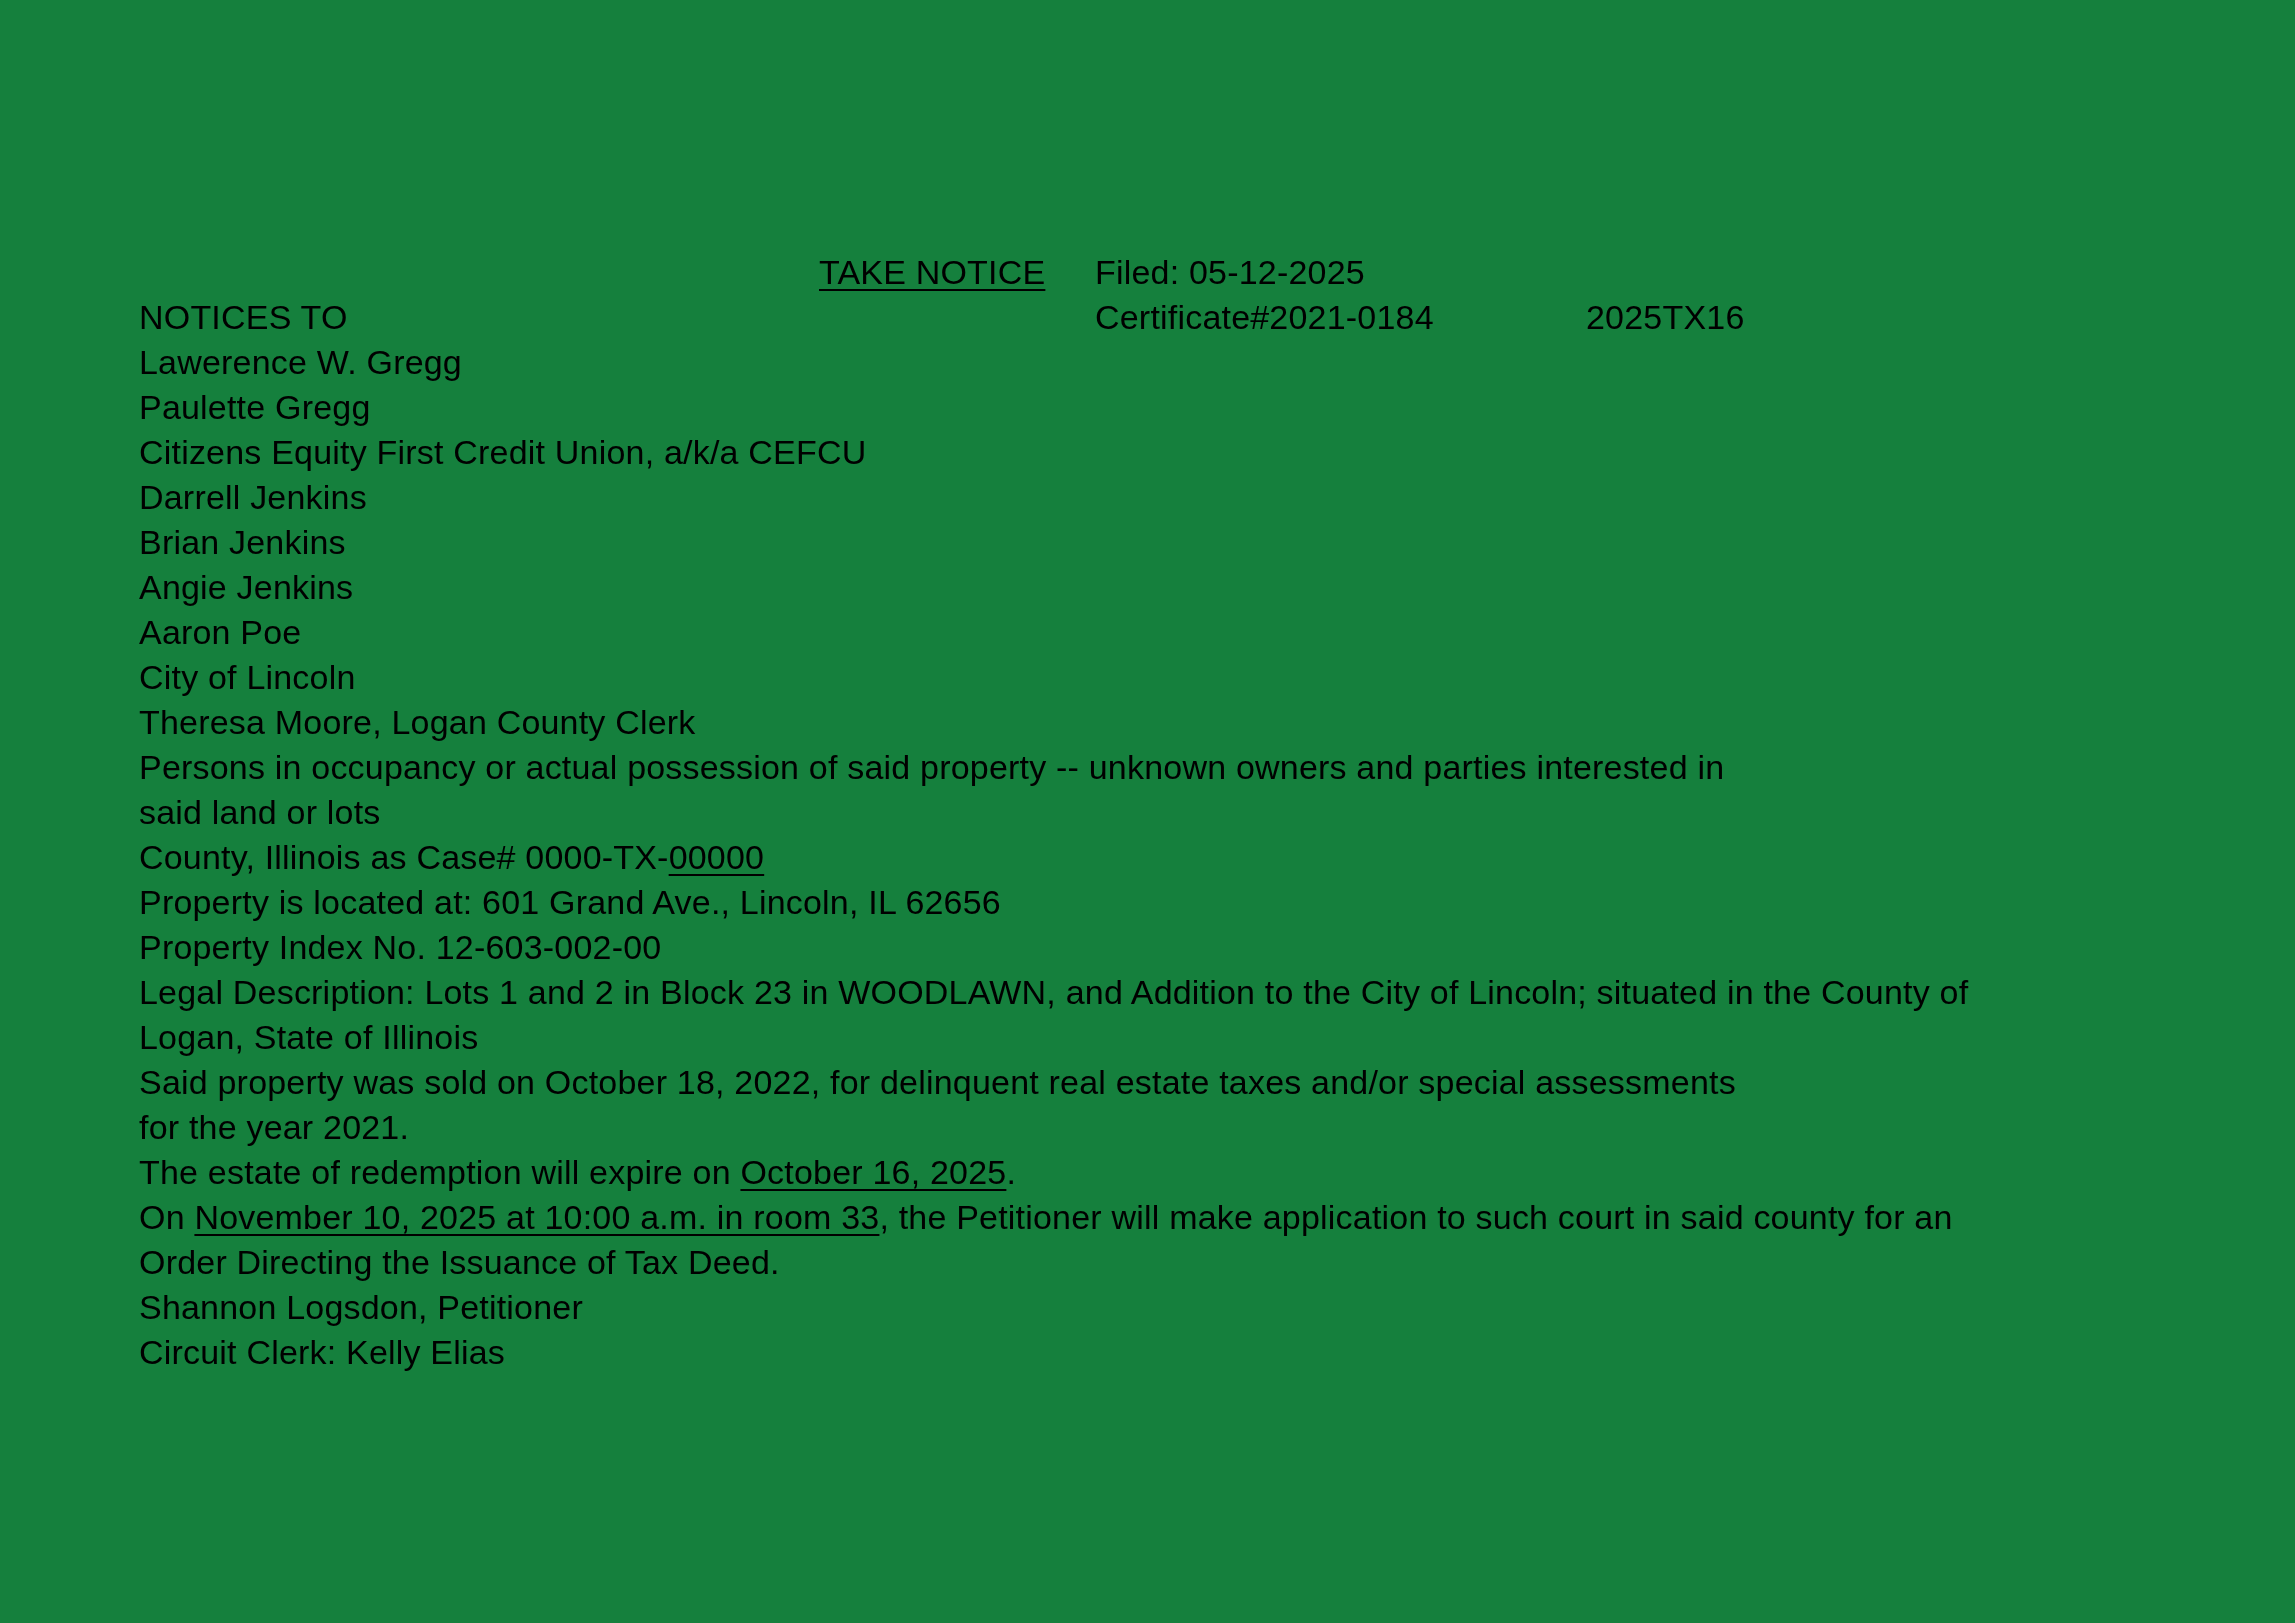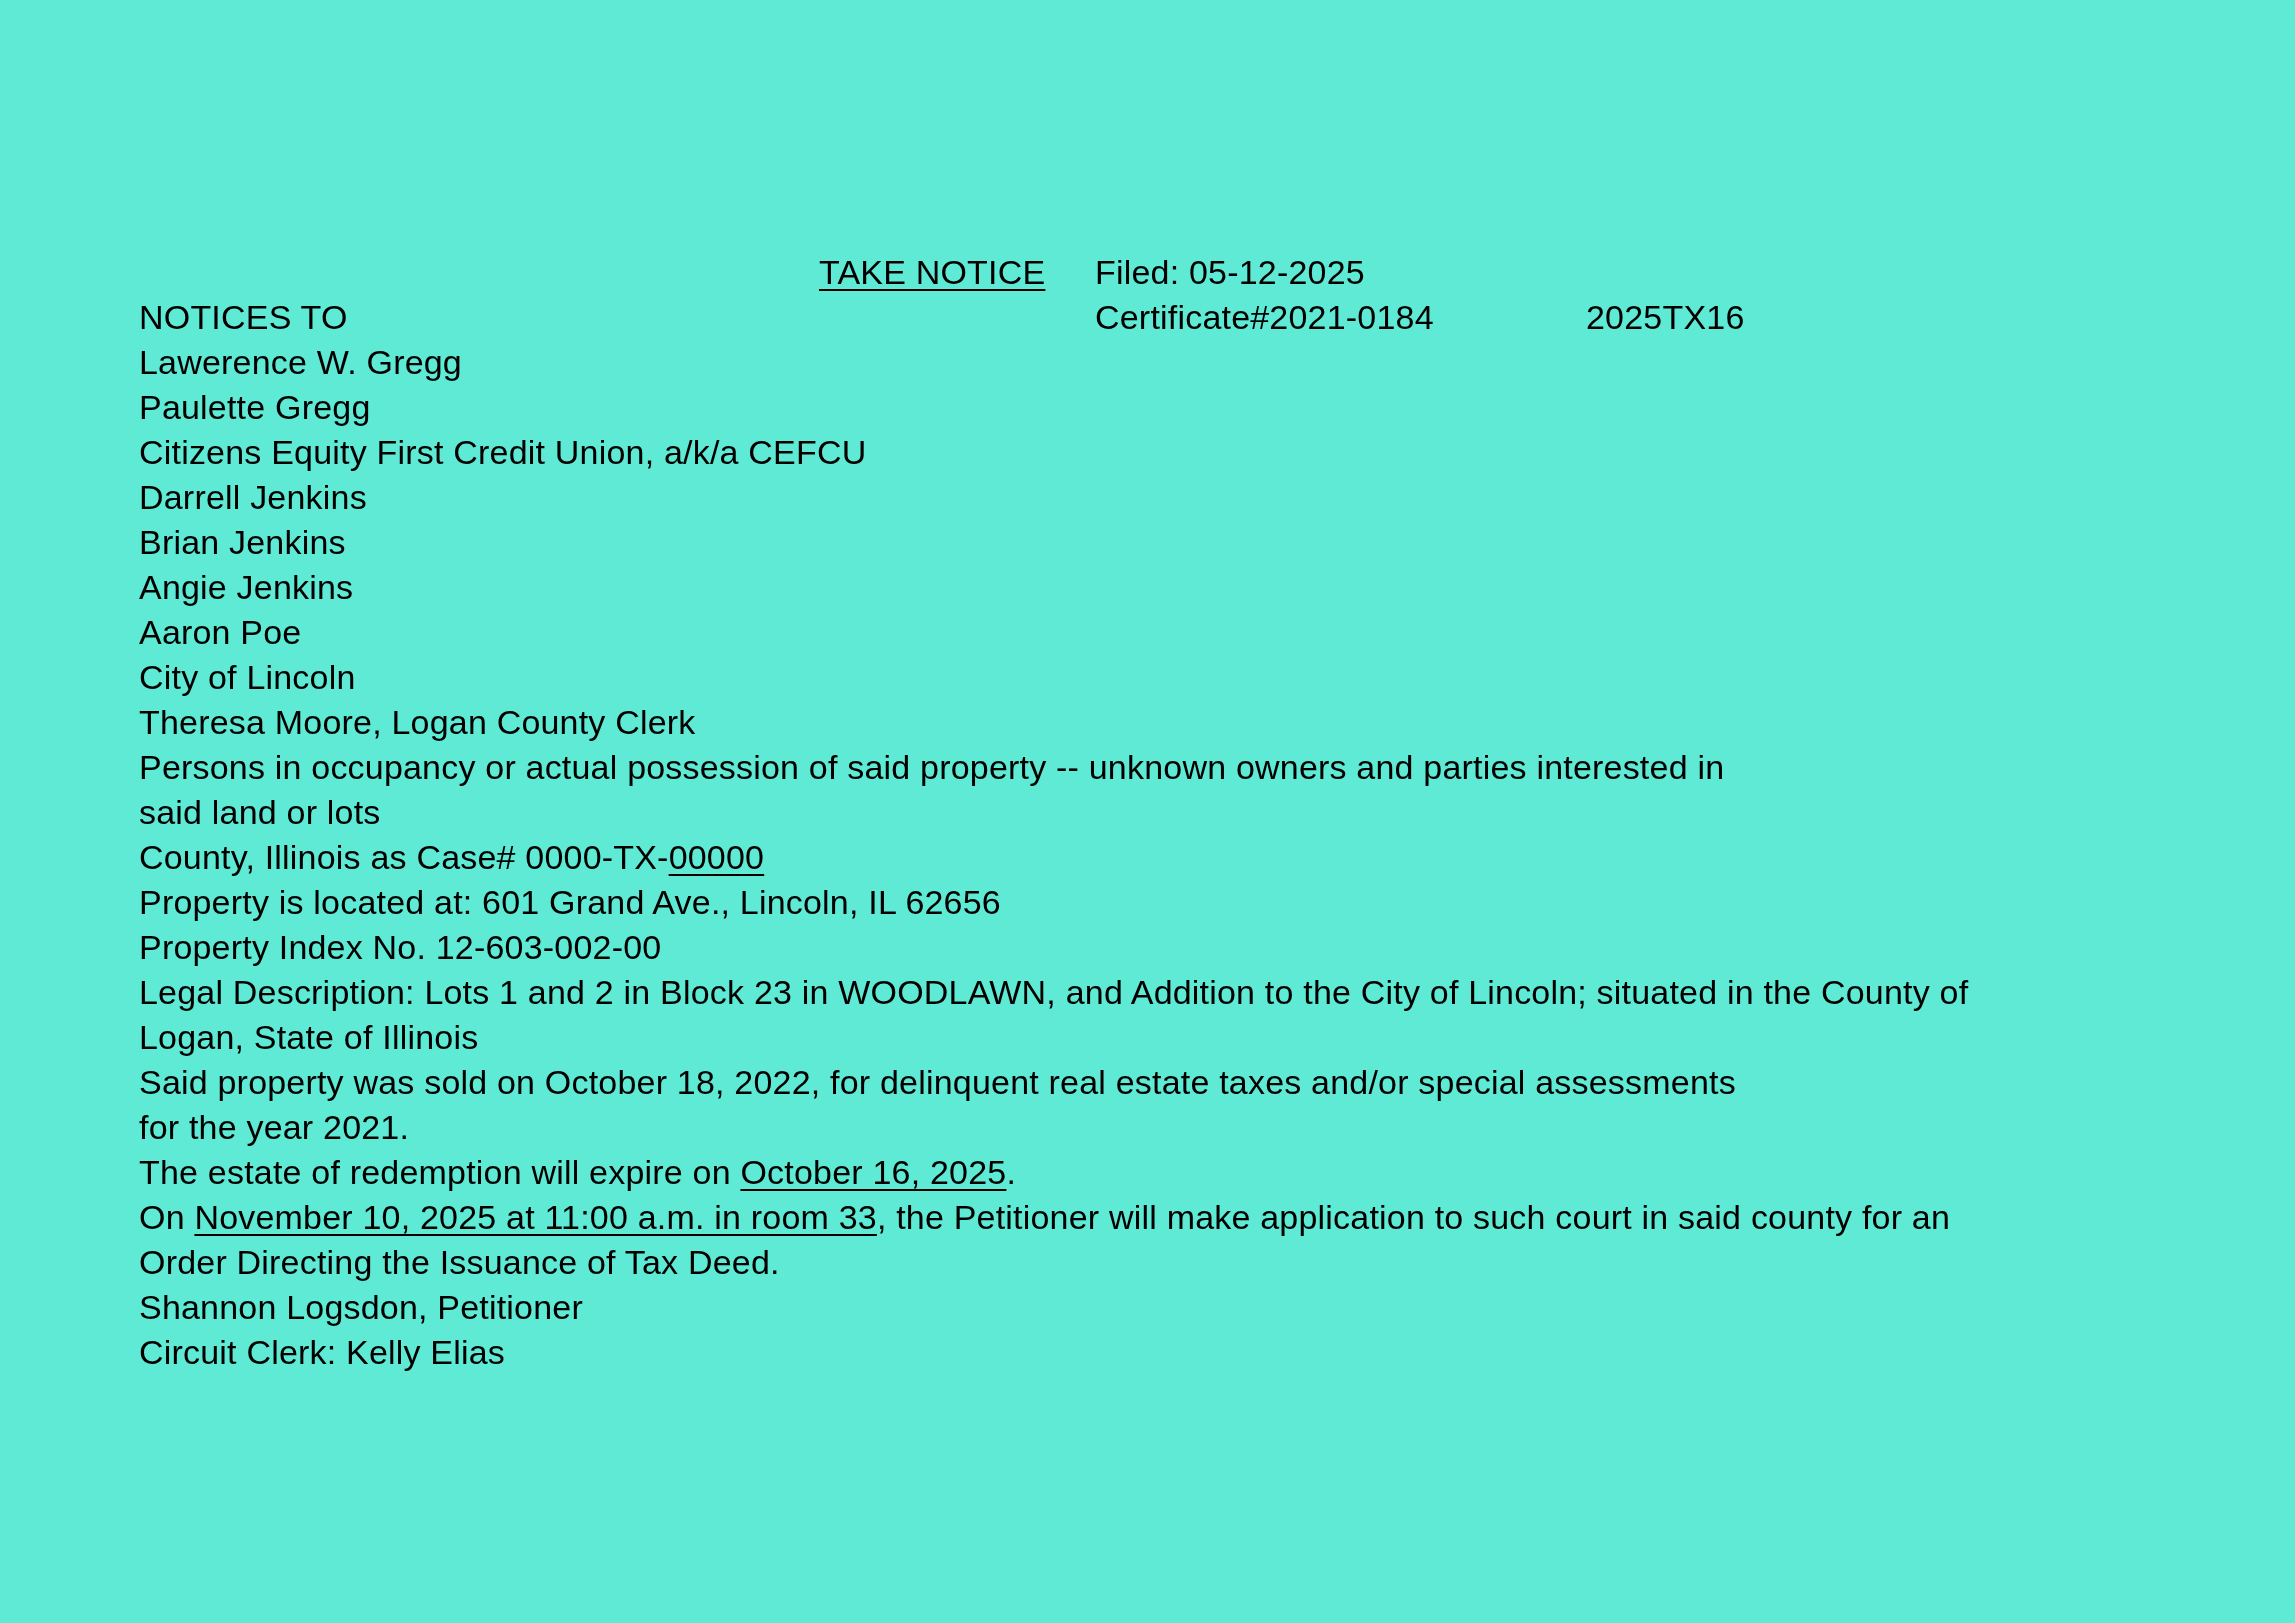--- a/index.html
+++ b/index.html
@@ -10,21 +10,21 @@
     width: 2295px;
     height: 1624px;
     background: #ffffff;
     color: #000000;
     font-family: "Liberation Sans", sans-serif;
   }
   .page {
     position: relative;
     width: 2295px;
     height: 1624px;
-    background: #5eead4;
+    background: #15803d;
     overflow: hidden;
   }
   .doc {
     position: absolute;
     top: 250px;
     left: 139px;
     width: 2106px;
     font-size: 34px;
     line-height: 45px;
     letter-spacing: 0.2px;
@@ -81,21 +81,21 @@
 
     <div class="line">Property is located at: 601 Grand Ave., Lincoln, IL 62656</div>
     <div class="line">Property Index No. 12-603-002-00</div>
     <div class="line">Legal Description: Lots 1 and 2 in Block 23 in WOODLAWN, and Addition to the City of Lincoln; situated in the County of</div>
     <div class="line">Logan, State of Illinois</div>
     <div class="line">Said property was sold on October 18, 2022, for delinquent real estate taxes and/or special assessments</div>
     <div class="line">for the year 2021.</div>
 
     <div class="line"><span>The estate of redemption will expire on </span><span class="u">October 16, 2025</span><span>.</span></div>
 
-    <div class="line"><span>On </span><span class="u">November 10, 2025 at 11:00 a.m. in room 33</span><span>, the Petitioner will make application to such court in said county for an</span></div>
+    <div class="line"><span>On </span><span class="u">November 10, 2025 at 10:00 a.m. in room 33</span><span>, the Petitioner will make application to such court in said county for an</span></div>
 
     <div class="line">Order Directing the Issuance of Tax Deed.</div>
     <div class="line">Shannon Logsdon, Petitioner</div>
     <div class="line">Circuit Clerk: Kelly Elias</div>
 
   </div>
 </div>
 
 
 </body></html>

